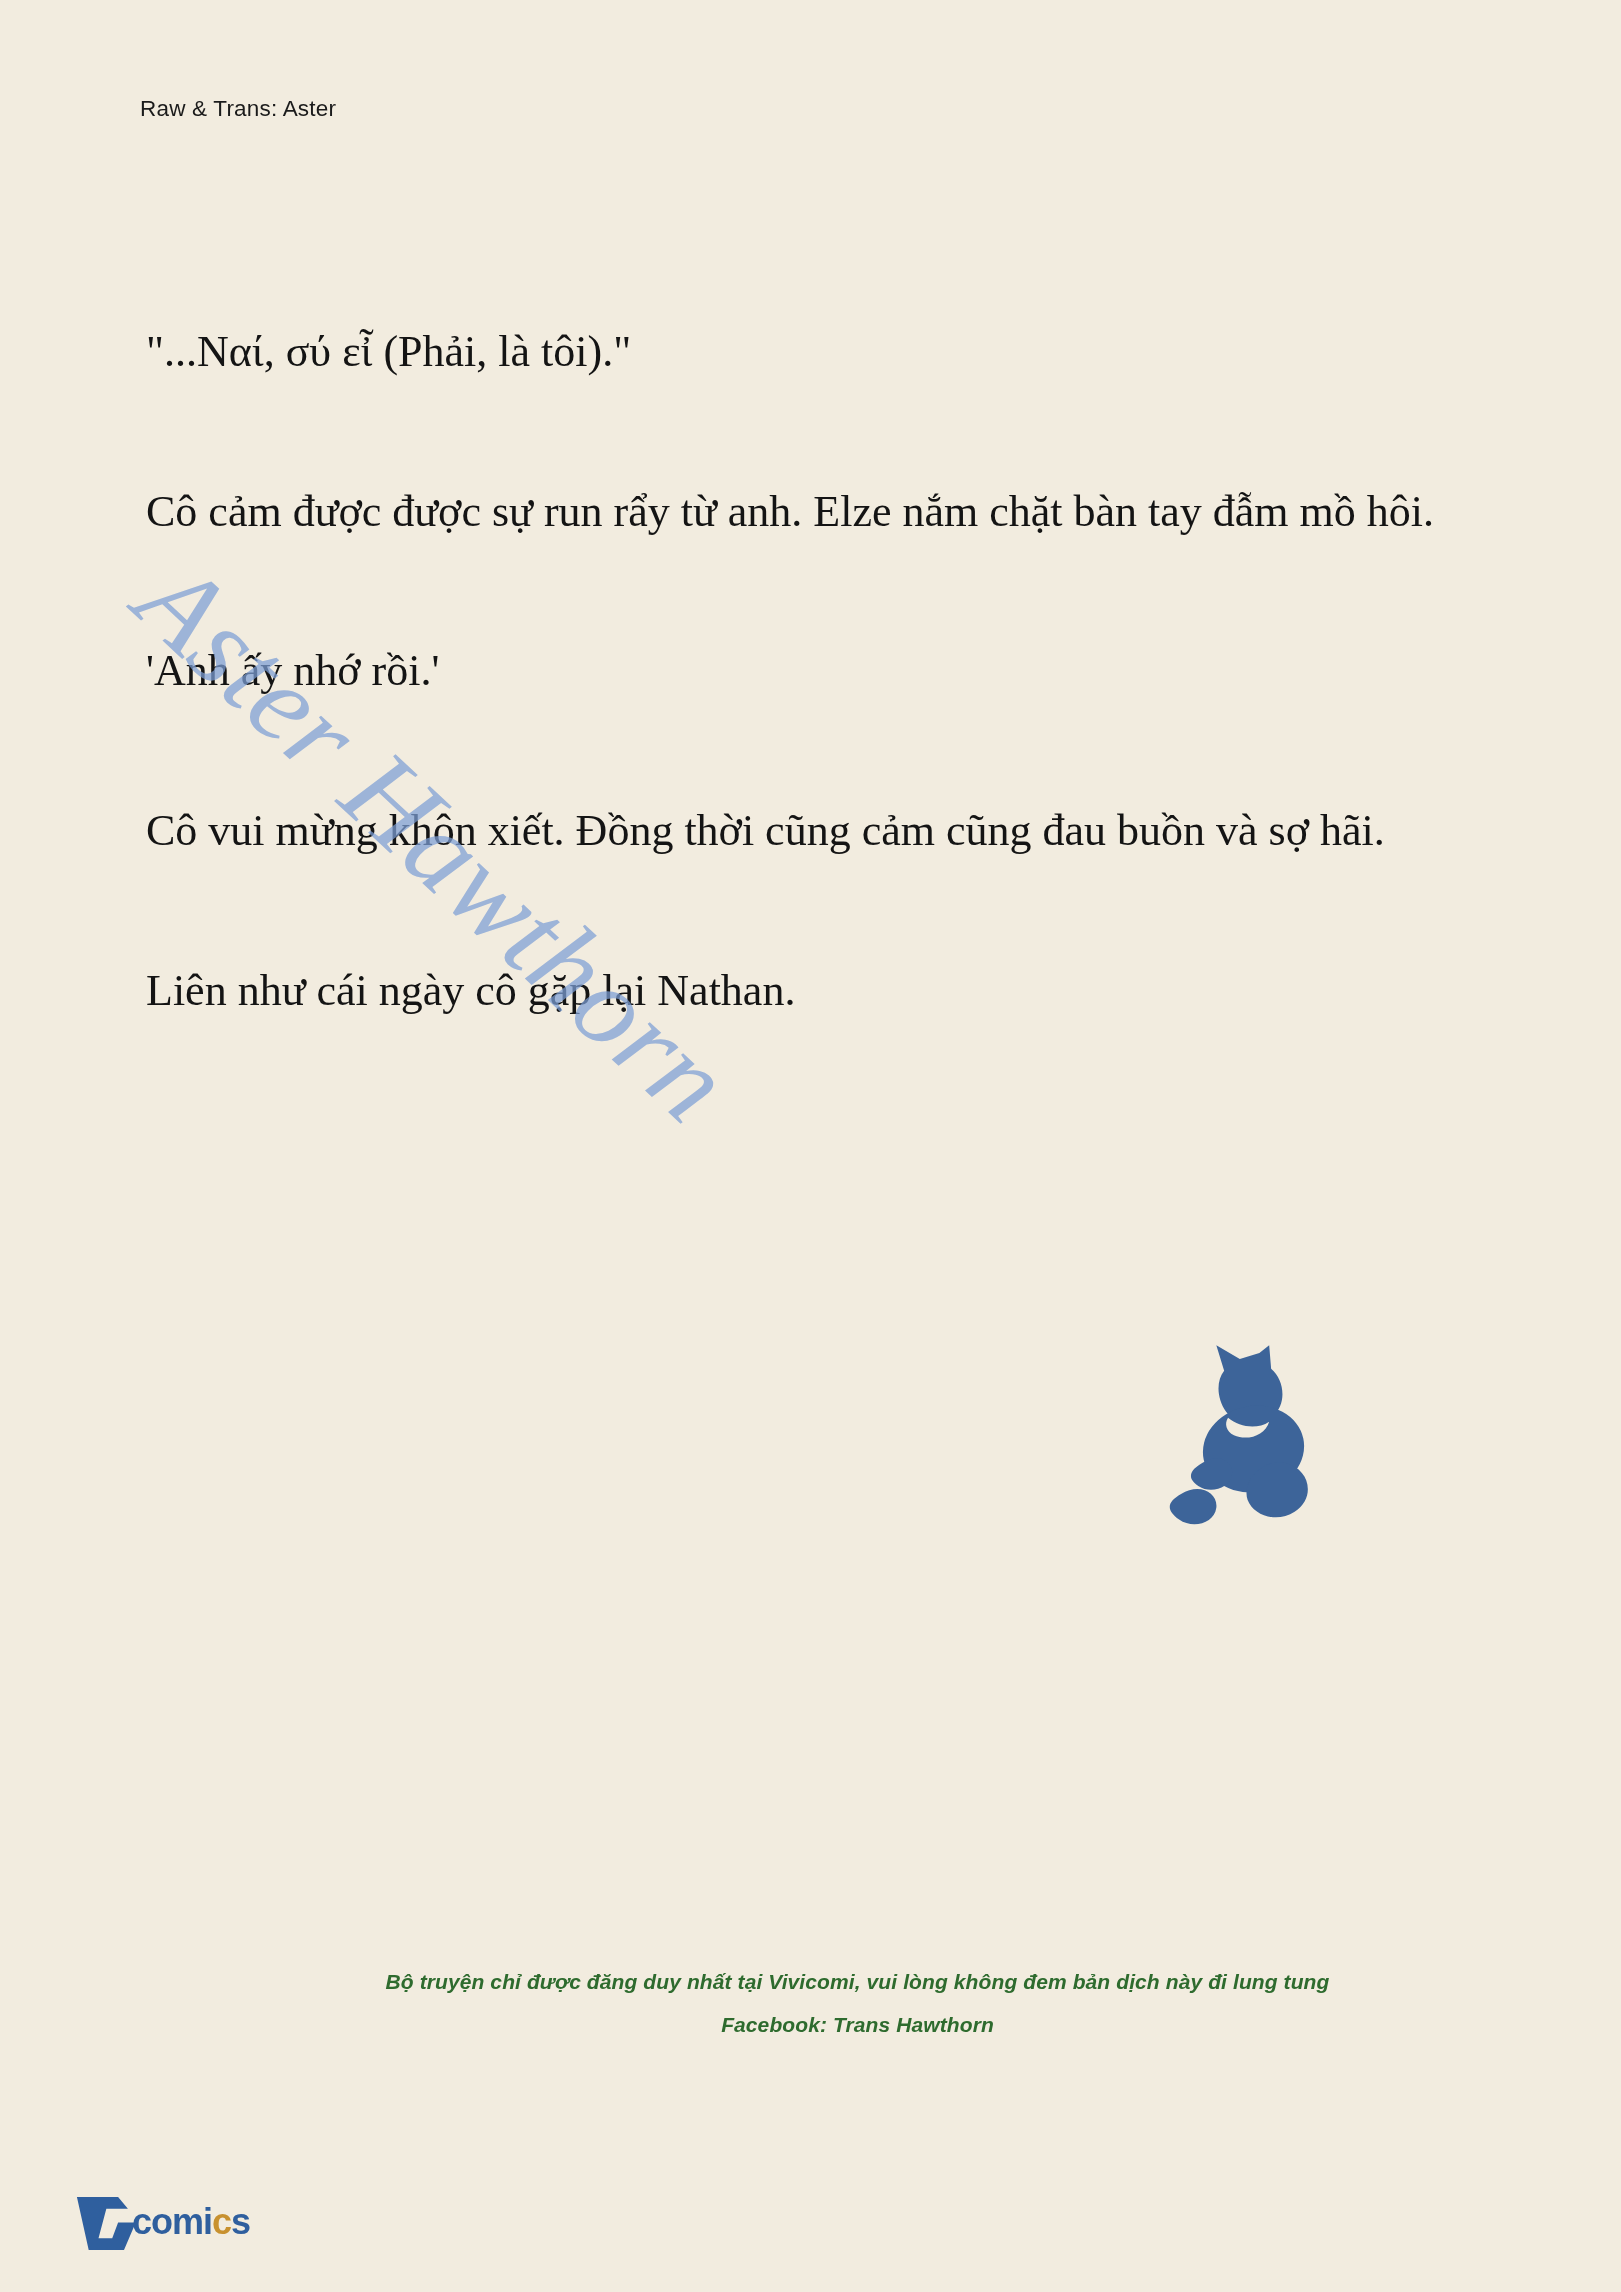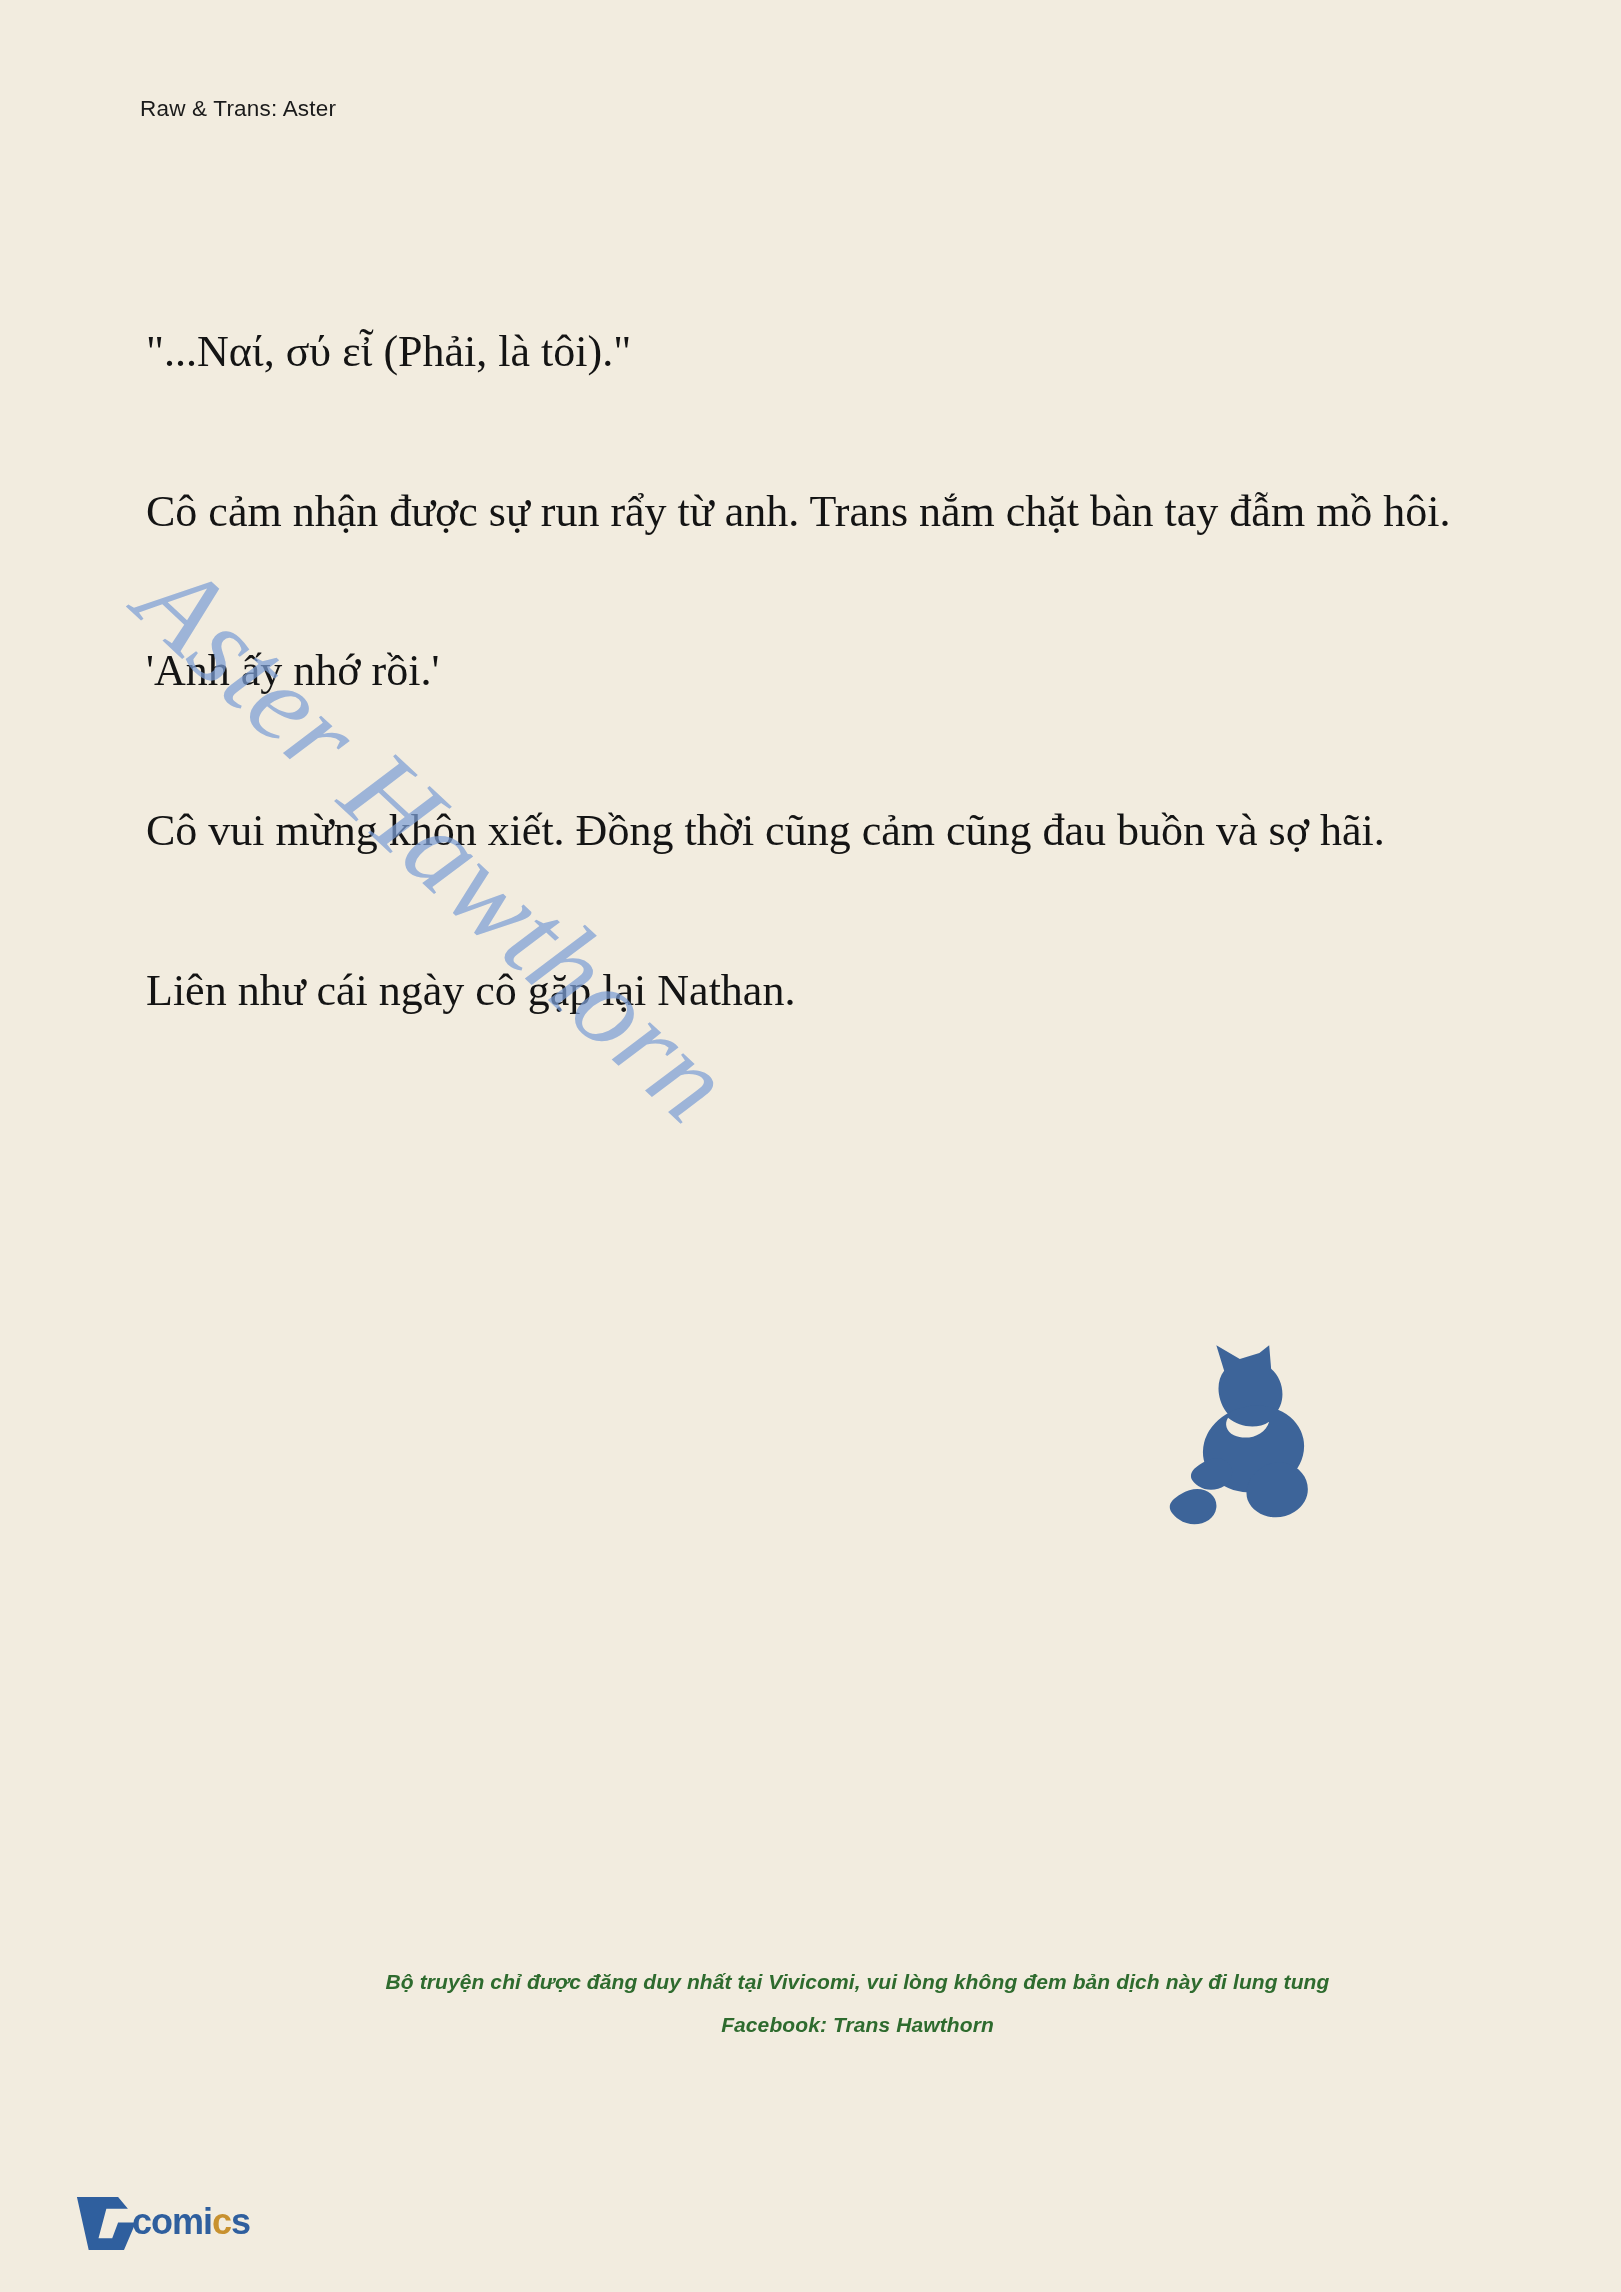--- a/index.html
+++ b/index.html
@@ -109,21 +109,21 @@
 </style>
 </head>
 <body>
 
 <div class="page">
 
   <div class="credit-top">Raw &amp; Trans: Aster</div>
 
   <div class="body-text">
     <p class="para">"...Ναί, σύ εἶ (Phải, là tôi)."</p>
-    <p class="para">Cô cảm nhận được sự run rẩy từ anh. Trans nắm chặt bàn tay đẫm mồ hôi.</p>
+    <p class="para">Cô cảm được được sự run rẩy từ anh. Elze nắm chặt bàn tay đẫm mồ hôi.</p>
     <p class="para">'Anh ấy nhớ rồi.'</p>
     <p class="para">Cô vui mừng khôn xiết. Đồng thời cũng cảm cũng đau buồn và sợ hãi.</p>
     <p class="para last">Liên như cái ngày cô gặp lại Nathan.</p>
   </div>
 
   <div class="watermark">Aster Hawthorn</div>
 
   <div class="cat">
     <svg viewBox="0 0 190 220" width="186" height="216" aria-hidden="true">
       <g fill="#3d6499">

